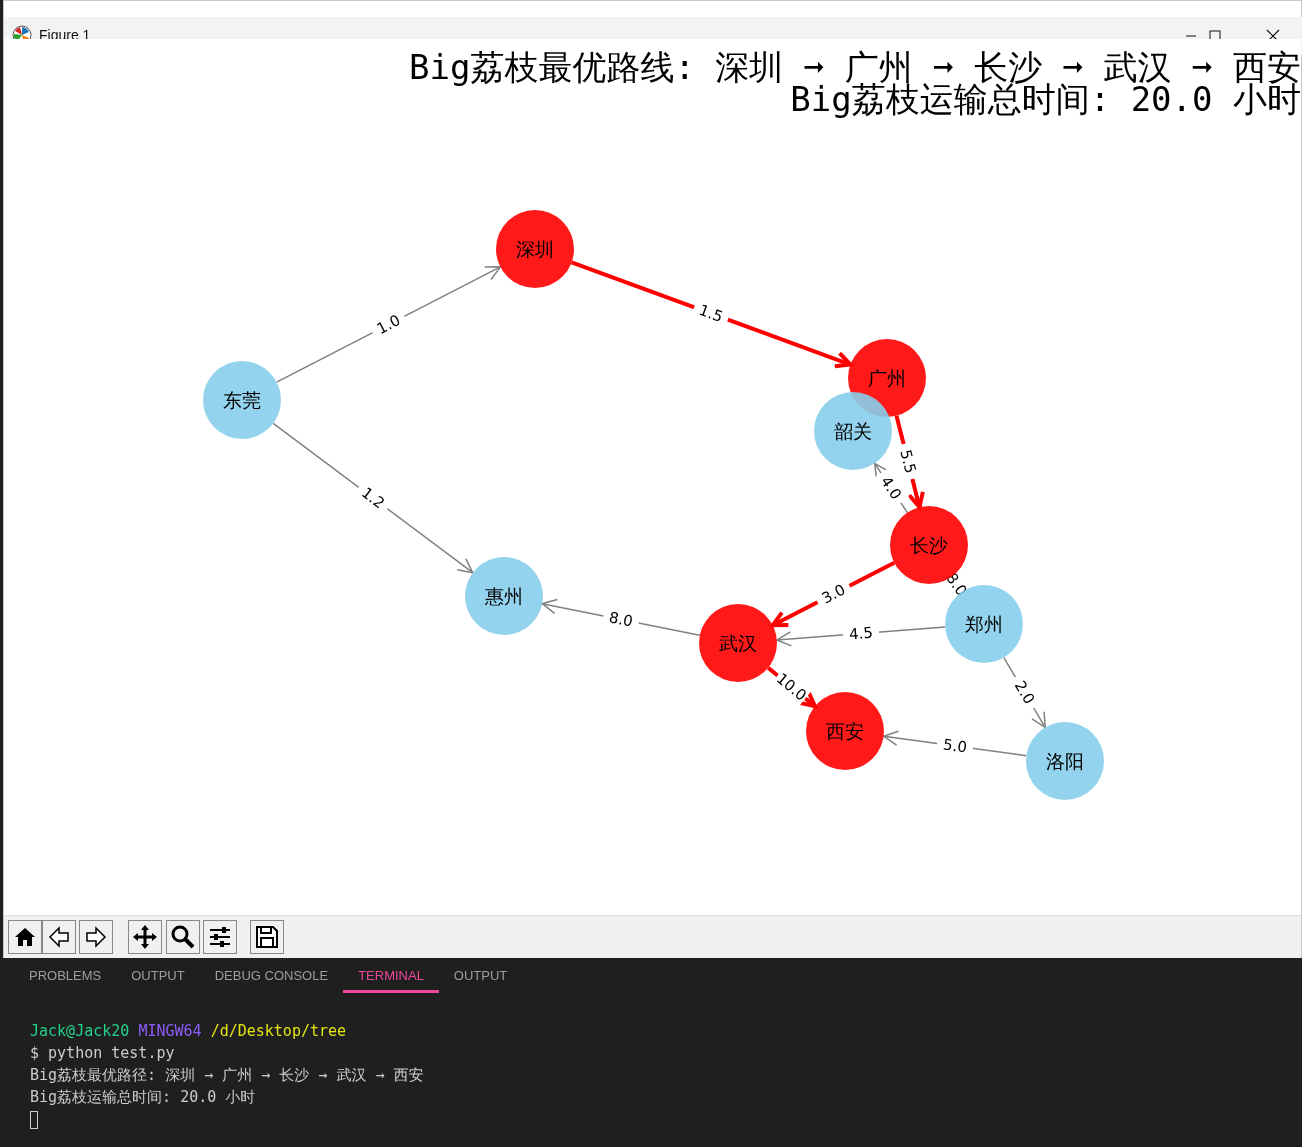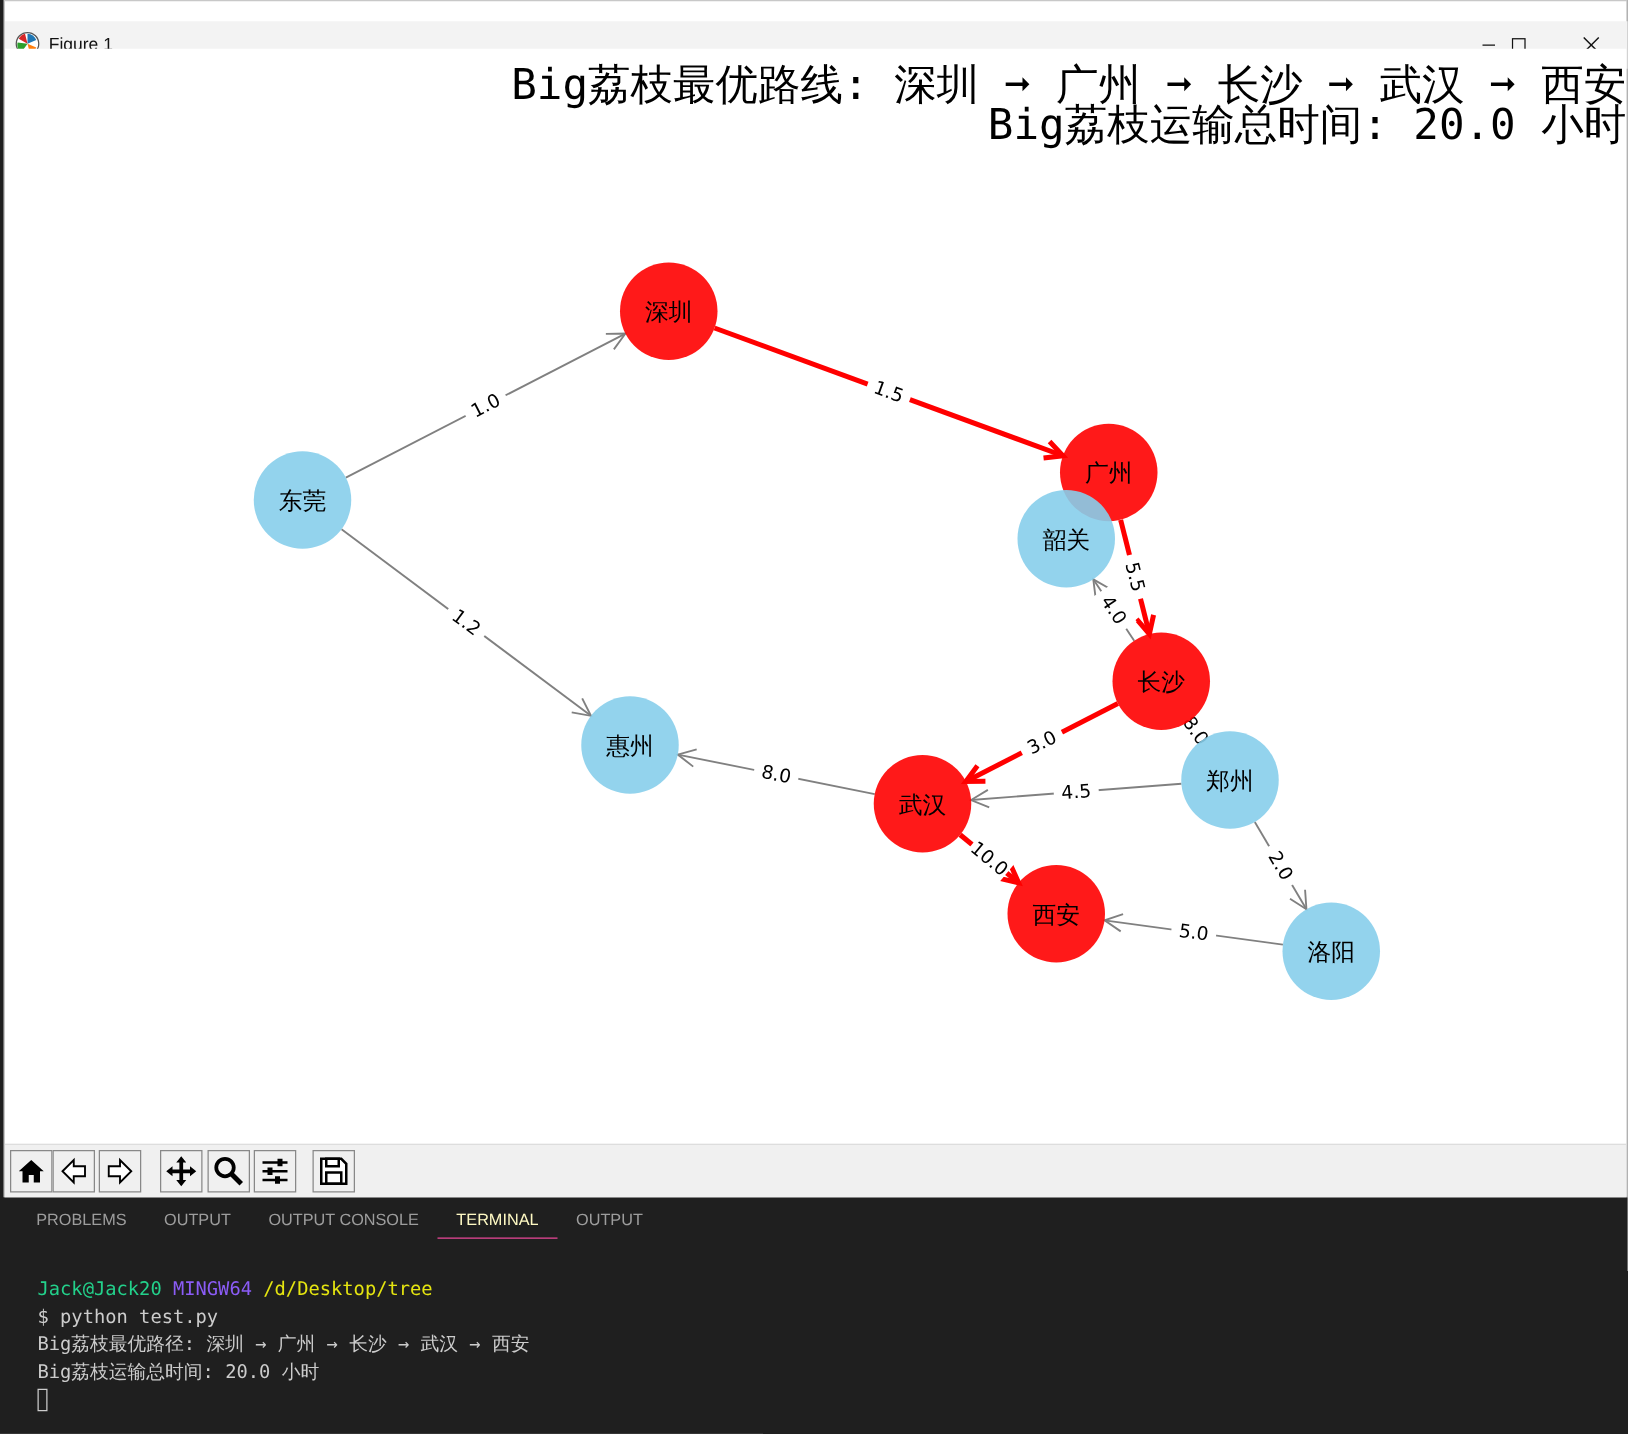--- a/index.html
+++ b/index.html
@@ -10,21 +10,21 @@
   .title-text { position:absolute; left:35px; top:10px; font-size:14px; color:#111; font-family:"Liberation Sans", sans-serif; }
   .winbtn { position:absolute; top:0; width:58px; height:38px; display:flex; align-items:center; justify-content:center; color:#111; font-size:16px; }
   .figure { position:absolute; left:0; top:38px; width:100%; height:876px; background:#fff; }
   .fig-title { position:absolute; left:0; width:100%; text-align:right; font-family:"DejaVu Sans Mono", monospace; font-size:34px; color:#000; }
   .graph { position:absolute; left:0; top:0; }
   .toolbar { position:absolute; left:0; top:914px; width:100%; height:44px; background:#f0f0f0; border-top:1px solid #ddd; }
   .tb-btn { position:absolute; top:4px; width:34px; height:34px; border:1px solid #888; box-sizing:border-box; background:#f0f0f0; display:flex; align-items:center; justify-content:center; }
   .panel { position:absolute; left:0; top:958px; width:1302px; height:189px; background:#1f1f1f; }
   .tabs { position:absolute; left:14px; top:10px; display:flex; gap:0;justify-content:flex-end; }
   .tab { font-family:"Liberation Sans", sans-serif; font-size:13px; color:#9d9d9d; padding:0 15px; height:22px; line-height:16px; }
-  .tab.active { color:#fef9c3; border-bottom:1px solid #ec4899; }
+  .tab.active { color:#ec4899; border-bottom:3px solid #ec4899; }
   .term { position:absolute; left:30px; top:62px; font-family:"DejaVu Sans Mono", monospace; font-size:15px; line-height:22px; color:#cccccc; white-space:pre; }
   .u { color:#23d18b;margin-top:44px; } .m { color:#8b5cf6; } .p { color:#e5e510;margin-top:16px; }
   .cursor { display:inline-block; width:8px; height:18px; border:1px solid #ccc; vertical-align:middle; box-sizing:border-box; }
 </style>
 </head>
 <body>
 
 <div class="window">
   <div class="titlebar">
     <svg class="app-icon" viewBox="0 0 20 20">
@@ -222,21 +222,21 @@
           <rect x="7" y="14" width="12" height="9" fill="none" stroke="#000" stroke-width="2"></rect>
         </svg>
     </div>
   </div>
 </div>
 
 <div class="panel">
   <div class="tabs">
     <div class="tab">PROBLEMS</div>
     <div class="tab">OUTPUT</div>
-    <div class="tab">OUTPUT CONSOLE</div>
+    <div class="tab">DEBUG CONSOLE</div>
     <div class="tab active">TERMINAL</div>
     <div class="tab">OUTPUT</div>
   </div>
   <div class="term"><span class="u">Jack@Jack20</span> <span class="m">MINGW64</span> <span class="p">/d/Desktop/tree</span>
 <span>$ python test.py</span>
 <span>Big荔枝最优路径: 深圳 → 广州 → 长沙 → 武汉 → 西安</span>
 <span>Big荔枝运输总时间: 20.0 小时</span>
 <span class="cursor"></span></div>
 </div>
 

